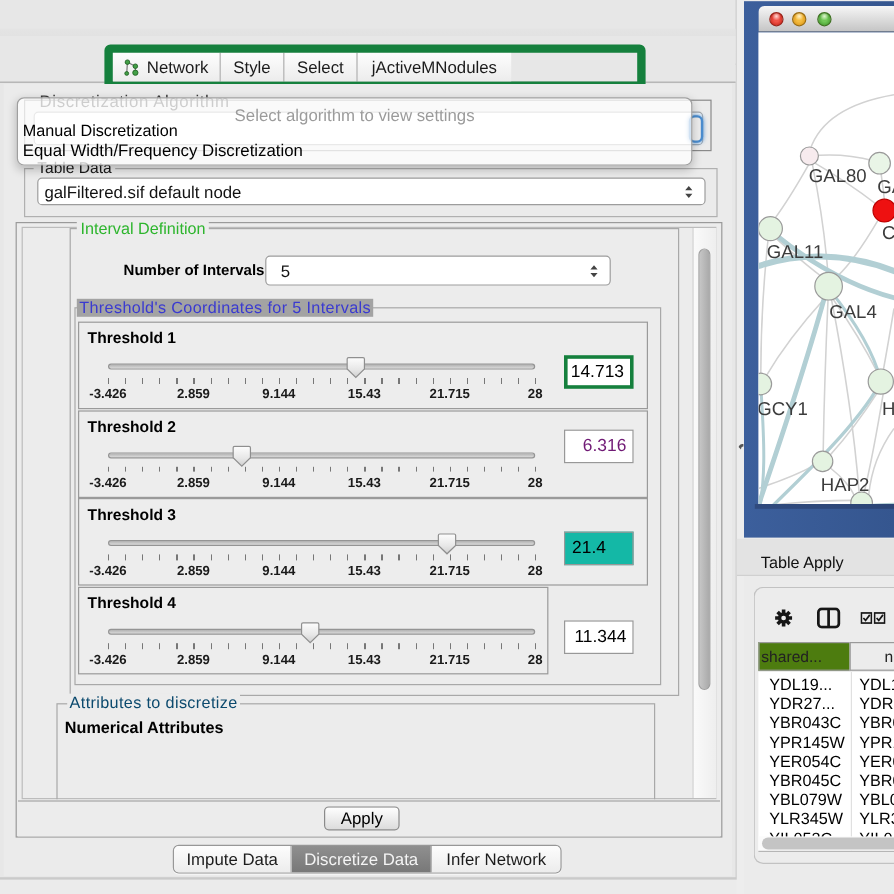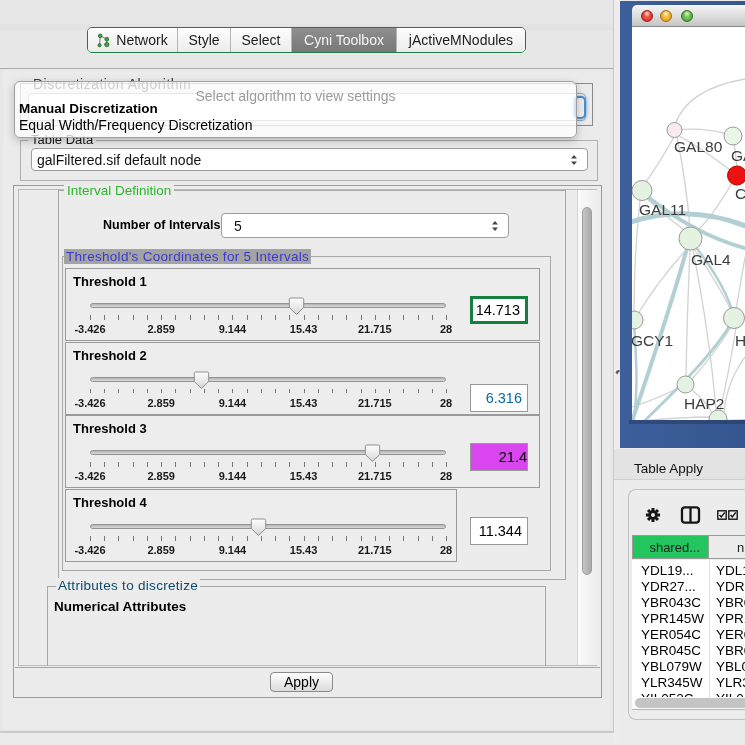--- a/index.html
+++ b/index.html
@@ -9,31 +9,30 @@
     <div class="abs" style="left:0;top:0;width:613px;height:30px;background:linear-gradient(#e4e4e4,#dadada);border-bottom:1px solid #b4b4b4;box-sizing:border-box;margin-top:24px;">
       <span class="abs" style="left:10px;top:8px;font-size:14.5px;color:#111;">Control Panel</span>
       <svg class="abs" style="left:574px;top:10px;" width="12" height="12" viewBox="0 0 12 12">
         <rect x="1" y="1" width="10" height="10" rx="2" fill="none" stroke="#111" stroke-width="1.6"></rect>
       </svg>
       <svg class="abs" style="left:594px;top:10px;" width="12" height="12" viewBox="0 0 12 12">
         <path d="M2 2 L10 10 M10 2 L2 10" stroke="#111" stroke-width="2.4" stroke-linecap="round"></path>
       </svg>
     </div>
     <div class="abs" style="left:0;top:30px;width:613px;height:39px;background:#e7e7e7;border-bottom:1px solid #ababab;box-sizing:border-box;"></div>
-    <div style="position:absolute;left:87px;top:27px;width:437px;height:24px;border:1px solid #15803d;border-radius:5px;overflow:hidden;display:flex;box-shadow:0 1px 0 rgba(255,255,255,.6);">
+    <div style="position:absolute;left:87px;top:37px;width:437px;height:24px;border:7px solid #15803d;border-radius:5px;overflow:hidden;display:flex;box-shadow:0 1px 0 rgba(255,255,255,.6);">
       <div style="width:89px;height:100%;background:linear-gradient(#fdfdfd,#ececec);color:#1c1c1c;display:flex;align-items:center;justify-content:center;font-size:14px;box-sizing:border-box;white-space:nowrap;"><svg width="14" height="15" viewBox="0 0 14 15" style="margin-right:5px;">
           <path d="M3.2 2.8 L9.8 6.2 M9.8 6.2 L9.8 11.6 M3.2 2.8 L2.6 12.2" stroke="#777" stroke-width="1"></path>
           <circle cx="3.2" cy="2.8" r="1.9" fill="#43a047" stroke="#1f5f22" stroke-width="0.7"></circle>
           <circle cx="9.8" cy="6.2" r="1.9" fill="#43a047" stroke="#1f5f22" stroke-width="0.7"></circle>
           <circle cx="9.8" cy="11.6" r="2.2" fill="#43a047" stroke="#1f5f22" stroke-width="0.7"></circle>
           <circle cx="2.6" cy="12.2" r="1.6" fill="#43a047" stroke="#1f5f22" stroke-width="0.7"></circle>
         </svg>Network</div>
       <div style="width:53px;height:100%;background:linear-gradient(#fdfdfd,#ececec);color:#1c1c1c;border-left:1px solid #b5b5b5;display:flex;align-items:center;justify-content:center;font-size:14px;box-sizing:border-box;white-space:nowrap;">Style</div>
       <div style="width:61px;height:100%;background:linear-gradient(#fdfdfd,#ececec);color:#1c1c1c;border-left:1px solid #b5b5b5;display:flex;align-items:center;justify-content:center;font-size:14px;box-sizing:border-box;white-space:nowrap;">Select</div>
-      <div style="width:105px;height:100%;background:linear-gradient(#8f8f8f,#787878);color:#f4f4f4;border-left:1px solid #b5b5b5;display:flex;align-items:center;justify-content:center;font-size:14px;box-sizing:border-box;white-space:nowrap;">Cyni Toolbox</div>
       <div style="width:129px;height:100%;background:linear-gradient(#fdfdfd,#ececec);color:#1c1c1c;border-left:1px solid #b5b5b5;display:flex;align-items:center;justify-content:center;font-size:14px;box-sizing:border-box;white-space:nowrap;">jActiveMNodules</div>
     </div>
     <div class="abs" style="left:3px;top:70px;width:607px;height:660px;background:#ebebeb;"></div>
     <div class="abs" style="left:20px;top:83px;width:573px;height:43px;border:1px solid #8a8a8a;box-sizing:border-box;"></div>
     <span class="abs" style="left:30px;top:76px;font-size:14px;letter-spacing:0.5px;color:#3a3a3a;background:transparent;padding:0 3px;">Discretization Algorithm</span>
     <div class="abs" style="left:28px;top:93px;width:558px;height:28px;background:#fff;border:1px solid #a8a8a8;border-radius:4px;box-sizing:border-box;"></div>
     <div class="abs" style="left:574px;top:96px;width:12px;height:23px;background:#ededed;border:2px solid #4a8cce;border-radius:5px;box-sizing:border-box;box-shadow:0 0 3px 1px rgba(90,150,210,0.65);"></div>
     <div class="abs" style="left:20px;top:140px;width:578px;height:41px;border:1px solid #b0b0b0;box-sizing:border-box;"></div>
     <span class="abs" style="left:28px;top:132px;font-size:13px;color:#1a1a1a;background:#ebebeb;padding:0 3px;">Table Data</span>
     <div style="position:absolute;left:31px;top:148px;width:557px;height:23px;background:#fff;border:1px solid #9d9d9d;border-radius:4px;box-sizing:border-box;display:flex;align-items:center;font-size:14px;color:#111;padding-left:5px;">galFiltered.sif default node<svg style="position:absolute;right:9px;top:50%;margin-top:-6px;" width="8" height="12" viewBox="0 0 8 12">
@@ -89,21 +88,21 @@
             <path d="M2.5 1 h12 q1.2 0 1.2 1.2 v8.3 l-7.2 7 l-7.2 -7 v-8.3 q0 -1.2 1.2 -1.2 z" fill="url(#tg2)" stroke="#8f8f8f" stroke-width="1"></path>
           </svg>
         </div>
         <div style="position:absolute;left:24px;top:46px;width:357px;height:4.5px;background:repeating-linear-gradient(90deg,#777 0px,#777 1px,transparent 1px,transparent 14.240px);"></div>
         <span style="position:absolute;left:24.0px;top:54px;transform:translateX(-50%);font-size:11px;color:#1a1a1a;font-weight:bold;">-3.426</span>
         <span style="position:absolute;left:95.2px;top:54px;transform:translateX(-50%);font-size:11px;color:#1a1a1a;font-weight:bold;">2.859</span>
         <span style="position:absolute;left:166.4px;top:54px;transform:translateX(-50%);font-size:11px;color:#1a1a1a;font-weight:bold;">9.144</span>
         <span style="position:absolute;left:237.6px;top:54px;transform:translateX(-50%);font-size:11px;color:#1a1a1a;font-weight:bold;">15.43</span>
         <span style="position:absolute;left:308.8px;top:54px;transform:translateX(-50%);font-size:11px;color:#1a1a1a;font-weight:bold;">21.715</span>
         <span style="position:absolute;left:380.0px;top:54px;transform:translateX(-50%);font-size:11px;color:#1a1a1a;font-weight:bold;">28</span>
-        <div style="position:absolute;left:404px;top:41px;width:58px;height:28px;background:#fff;border:1px solid #989898;box-sizing:border-box;display:flex;align-items:center;justify-content:flex-end;padding-right:5px;font-size:14.5px;color:#0369a1;">6.316</div>
+        <div style="position:absolute;left:404px;top:15px;width:58px;height:28px;background:#fff;border:1px solid #989898;box-sizing:border-box;display:flex;align-items:center;justify-content:flex-end;padding-right:5px;font-size:14.5px;color:#701a75;">6.316</div>
       </div>
       <div style="position:absolute;left:50px;top:231px;width:475px;height:73px;border:1px solid #9a9a9a;background:#ededed;box-sizing:border-box;">
         <span style="position:absolute;left:7px;top:5px;font-size:13px;font-weight:bold;color:#000;">Threshold 3</span>
         <div style="position:absolute;left:24px;top:34px;width:356px;height:5px;border-radius:3px;background:linear-gradient(#b3b3b3,#dadada);border:1px solid #949494;box-sizing:border-box;">
           <svg width="17" height="19" viewBox="0 0 17 19" style="position:absolute;top:-7px;left:272.7px;">
             <defs>
               <linearGradient id="tg3" x1="0" y1="0" x2="0" y2="1">
                 <stop offset="0" stop-color="#fdfdfd"></stop>
                 <stop offset="0.6" stop-color="#e7e7e7"></stop>
                 <stop offset="1" stop-color="#cfcfcf"></stop>
@@ -112,21 +111,21 @@
             <path d="M2.5 1 h12 q1.2 0 1.2 1.2 v8.3 l-7.2 7 l-7.2 -7 v-8.3 q0 -1.2 1.2 -1.2 z" fill="url(#tg3)" stroke="#8f8f8f" stroke-width="1"></path>
           </svg>
         </div>
         <div style="position:absolute;left:24px;top:46px;width:357px;height:4.5px;background:repeating-linear-gradient(90deg,#777 0px,#777 1px,transparent 1px,transparent 14.240px);"></div>
         <span style="position:absolute;left:24.0px;top:54px;transform:translateX(-50%);font-size:11px;color:#1a1a1a;font-weight:bold;">-3.426</span>
         <span style="position:absolute;left:95.2px;top:54px;transform:translateX(-50%);font-size:11px;color:#1a1a1a;font-weight:bold;">2.859</span>
         <span style="position:absolute;left:166.4px;top:54px;transform:translateX(-50%);font-size:11px;color:#1a1a1a;font-weight:bold;">9.144</span>
         <span style="position:absolute;left:237.6px;top:54px;transform:translateX(-50%);font-size:11px;color:#1a1a1a;font-weight:bold;">15.43</span>
         <span style="position:absolute;left:308.8px;top:54px;transform:translateX(-50%);font-size:11px;color:#1a1a1a;font-weight:bold;">21.715</span>
         <span style="position:absolute;left:380.0px;top:54px;transform:translateX(-50%);font-size:11px;color:#1a1a1a;font-weight:bold;">28</span>
-        <div style="position:absolute;left:404px;top:27px;width:58px;height:28px;background:#d946ef;border:1px solid #989898;box-sizing:border-box;display:flex;align-items:center;justify-content:flex-end;padding-right:0;font-size:14.5px;color:#000;">21.4</div>
+        <div style="position:absolute;left:404px;top:27px;width:58px;height:28px;background:#14b8a6;border:1px solid #989898;box-sizing:border-box;display:flex;align-items:center;justify-content:flex-end;padding-right:22px;font-size:14.5px;color:#000;">21.4</div>
       </div>
       <div style="position:absolute;left:50px;top:305px;width:392px;height:73px;border:1px solid #9a9a9a;background:#ededed;box-sizing:border-box;">
         <span style="position:absolute;left:7px;top:5px;font-size:13px;font-weight:bold;color:#000;">Threshold 4</span>
         <div style="position:absolute;left:24px;top:34px;width:356px;height:5px;border-radius:3px;background:linear-gradient(#b3b3b3,#dadada);border:1px solid #949494;box-sizing:border-box;">
           <svg width="17" height="19" viewBox="0 0 17 19" style="position:absolute;top:-7px;left:158.8px;">
             <defs>
               <linearGradient id="tg4" x1="0" y1="0" x2="0" y2="1">
                 <stop offset="0" stop-color="#fdfdfd"></stop>
                 <stop offset="0.6" stop-color="#e7e7e7"></stop>
                 <stop offset="1" stop-color="#cfcfcf"></stop>
@@ -143,20 +142,25 @@
         <span style="position:absolute;left:308.8px;top:54px;transform:translateX(-50%);font-size:11px;color:#1a1a1a;font-weight:bold;">21.715</span>
         <span style="position:absolute;left:380.0px;top:54px;transform:translateX(-50%);font-size:11px;color:#1a1a1a;font-weight:bold;">28</span>
         <div style="position:absolute;left:404px;top:27px;width:58px;height:28px;background:#fff;border:1px solid #989898;box-sizing:border-box;display:flex;align-items:center;justify-content:flex-end;padding-right:5px;font-size:14.5px;color:#000;">11.344</div>
       </div>
       <div class="abs" style="left:32px;top:402px;width:499px;height:110px;border:1px solid #a8a8a8;box-sizing:border-box;"></div>
       <span class="abs" style="left:41px;top:394px;font-size:13.5px;letter-spacing:0.3px;color:#0c4a6e;background:#ececec;padding:0 2px;">Attributes to discretize</span>
       <span class="abs" style="left:39px;top:415px;font-size:13.5px;font-weight:bold;color:#000;">Numerical Attributes</span>
     </div>
     <div class="abs" style="left:15px;top:667px;width:585px;height:30px;background:#ececec;border-top:1px solid #a5a5a5;box-sizing:border-box;"></div>
     <div class="abs" style="left:270px;top:672px;width:63px;height:20px;background:linear-gradient(#fefefe,#dcdcdc);border:1px solid #8a8a8a;border-radius:4px;box-sizing:border-box;display:flex;align-items:center;justify-content:center;font-size:14px;color:#000;">Apply</div>
+    <div style="position:absolute;left:144px;top:704px;width:322px;height:22px;border:1px solid #979797;border-radius:5px;overflow:hidden;display:flex;box-shadow:0 1px 0 rgba(255,255,255,.6);">
+      <div style="width:97px;height:100%;background:linear-gradient(#fdfdfd,#ececec);color:#1c1c1c;display:flex;align-items:center;justify-content:center;font-size:14px;box-sizing:border-box;white-space:nowrap;">Impute Data</div>
+      <div style="width:117px;height:100%;background:linear-gradient(#8f8f8f,#787878);color:#f4f4f4;border-left:1px solid #b5b5b5;display:flex;align-items:center;justify-content:center;font-size:14px;box-sizing:border-box;white-space:nowrap;">Discretize Data</div>
+      <div style="width:108px;height:100%;background:linear-gradient(#fdfdfd,#ececec);color:#1c1c1c;border-left:1px solid #b5b5b5;display:flex;align-items:center;justify-content:center;font-size:14px;box-sizing:border-box;white-space:nowrap;">Infer Network</div>
+    </div>
   </div>
 <div class="abs" style="left:614px;top:0;width:6px;height:745px;background:#ededed;"></div>
 <svg class="abs" style="left:615px;top:369px;" width="5" height="6" viewBox="0 0 5 6">
     <path d="M0.5 3.5 Q1.5 0.5 4.5 1 L4.5 3 Q2.5 3 2.5 5.5 Z" fill="#555"></path>
   </svg>
 <div class="abs" style="left:620px;top:1px;width:125px;height:447px;background:linear-gradient(90deg,#3c5f9c,#35568f);"></div>
 <div class="abs" style="left:632px;top:5px;width:113px;height:22px;background:linear-gradient(#f6f6f6,#c5c5c5);border-radius:5px 0 0 0;border-bottom:1px solid #8a8a8a;box-sizing:border-box;">
     <div class="abs" style="left:9px;top:5px;width:12px;height:12px;border-radius:50%;background:radial-gradient(circle at 50% 25%,#ffd9d4 0%,rgba(255,255,255,0) 40%),radial-gradient(circle at 50% 50%,#f05348 30%,#c51f13 95%);border:1px solid #99251b;box-sizing:border-box;"></div>
     <div class="abs" style="left:28px;top:5px;width:12px;height:12px;border-radius:50%;background:radial-gradient(circle at 50% 25%,#fff3c8 0%,rgba(255,255,255,0) 40%),radial-gradient(circle at 50% 50%,#f5bd41 30%,#d89112 95%);border:1px solid #9a6d13;box-sizing:border-box;"></div>
     <div class="abs" style="left:49px;top:5px;width:12px;height:12px;border-radius:50%;background:radial-gradient(circle at 50% 25%,#dff5cf 0%,rgba(255,255,255,0) 40%),radial-gradient(circle at 50% 50%,#72c858 30%,#3c9428 95%);border:1px solid #3f7222;box-sizing:border-box;"></div>
@@ -236,21 +240,21 @@
       <path d="M10.5 2 V17" stroke="#161616" stroke-width="2.4"></path>
     </svg>
     <svg class="abs" style="left:88px;top:20px;" width="10" height="10" viewBox="0 0 10 10">
       <rect x="0.8" y="0.8" width="8.4" height="8.4" fill="none" stroke="#161616" stroke-width="1.4"></rect>
       <path d="M2.5 5 L4.3 7 L7.8 2.4" fill="none" stroke="#161616" stroke-width="1.4"></path>
     </svg>
     <svg class="abs" style="left:99px;top:20px;" width="10" height="10" viewBox="0 0 10 10">
       <rect x="0.8" y="0.8" width="8.4" height="8.4" fill="none" stroke="#161616" stroke-width="1.4"></rect>
       <path d="M2.5 5 L4.3 7 L7.8 2.4" fill="none" stroke="#161616" stroke-width="1.4"></path>
     </svg>
-    <div class="abs" style="left:3px;top:45px;width:77px;height:24px;background:#22c55e;border:1px solid #9a9a9a;box-sizing:border-box;display:flex;align-items:center;justify-content:flex-end;padding-right:8px;font-size:13px;color:#222;">shared...</div>
+    <div class="abs" style="left:3px;top:45px;width:77px;height:24px;background:#4d7c0f;border:1px solid #9a9a9a;box-sizing:border-box;display:flex;align-items:center;justify-content:flex-end;padding-right:23px;font-size:13px;color:#222;">shared...</div>
     <div class="abs" style="left:79px;top:45px;width:41px;height:24px;background:#ececec;border:1px solid #9a9a9a;box-sizing:border-box;display:flex;align-items:center;font-size:13px;color:#222;padding-left:28px;">n</div>
     <div class="abs" style="left:3px;top:70px;width:114px;height:149px;background:#fff;overflow:hidden;">
       <span class="abs" style="left:9px;top:3.0px;font-size:13.5px;color:#000;">YDL19...</span>
       <span class="abs" style="left:84px;top:3.0px;font-size:13.5px;color:#000;white-space:nowrap;">YDL1</span>
       <span class="abs" style="left:9px;top:19.0px;font-size:13.5px;color:#000;">YDR27...</span>
       <span class="abs" style="left:84px;top:19.0px;font-size:13.5px;color:#000;white-space:nowrap;">YDR2</span>
       <span class="abs" style="left:9px;top:35.0px;font-size:13.5px;color:#000;">YBR043C</span>
       <span class="abs" style="left:84px;top:35.0px;font-size:13.5px;color:#000;white-space:nowrap;">YBR0</span>
       <span class="abs" style="left:9px;top:51.0px;font-size:13.5px;color:#000;">YPR145W</span>
       <span class="abs" style="left:84px;top:51.0px;font-size:13.5px;color:#000;white-space:nowrap;">YPR1</span>
@@ -265,14 +269,14 @@
       <span class="abs" style="left:9px;top:131.0px;font-size:13.5px;color:#000;">YIL052C</span>
       <span class="abs" style="left:84px;top:131.0px;font-size:13.5px;color:#000;white-space:nowrap;">YIL0</span>
       <div class="abs" style="left:77px;top:0;width:1px;height:149px;background:#e0e0e0;"></div>
     </div>
     <div class="abs" style="left:3px;top:207px;width:114px;height:12px;background:#fbfbfb;"></div>
     <div class="abs" style="left:6px;top:208px;width:130px;height:9.5px;background:#c4c4c4;border-radius:5px;"></div>
     <div class="abs" style="left:3px;top:219px;width:114px;height:1px;background:#b5b5b5;"></div>
   </div>
 <div class="abs" style="left:14px;top:81px;width:563px;height:57px;background:rgba(255,255,255,0.75);border:1px solid #9f9f9f;border-radius:6px;box-sizing:border-box;box-shadow:0 3px 8px rgba(0,0,0,0.22);">
 <div style="position:absolute;left:0;top:6px;width:100%;text-align:center;font-size:14px;color:#9b9b9b;">Select algorithm to view settings</div>
-<span style="position:absolute;left:4px;top:19px;font-size:13.5px;font-weight:bold;color:#000;">Manual Discretization</span>
+<span style="position:absolute;left:4px;top:19px;font-size:13.5px;font-weight:normal;color:#000;">Manual Discretization</span>
 <span style="position:absolute;left:4px;top:35px;font-size:14px;color:#000;">Equal Width/Frequency Discretization</span>
 </div>
 </body></html>

